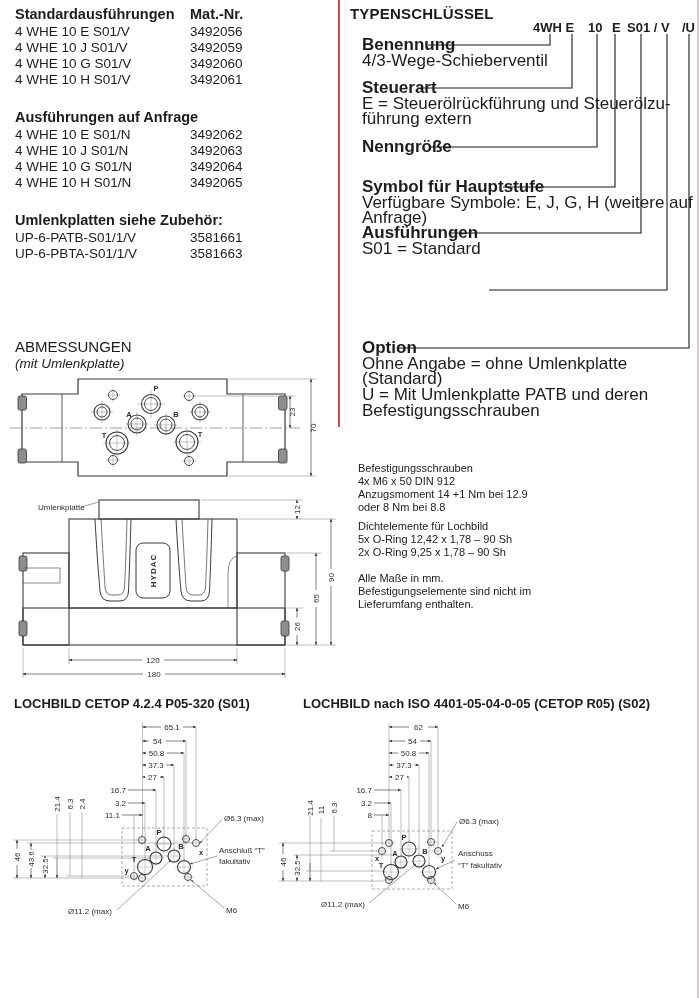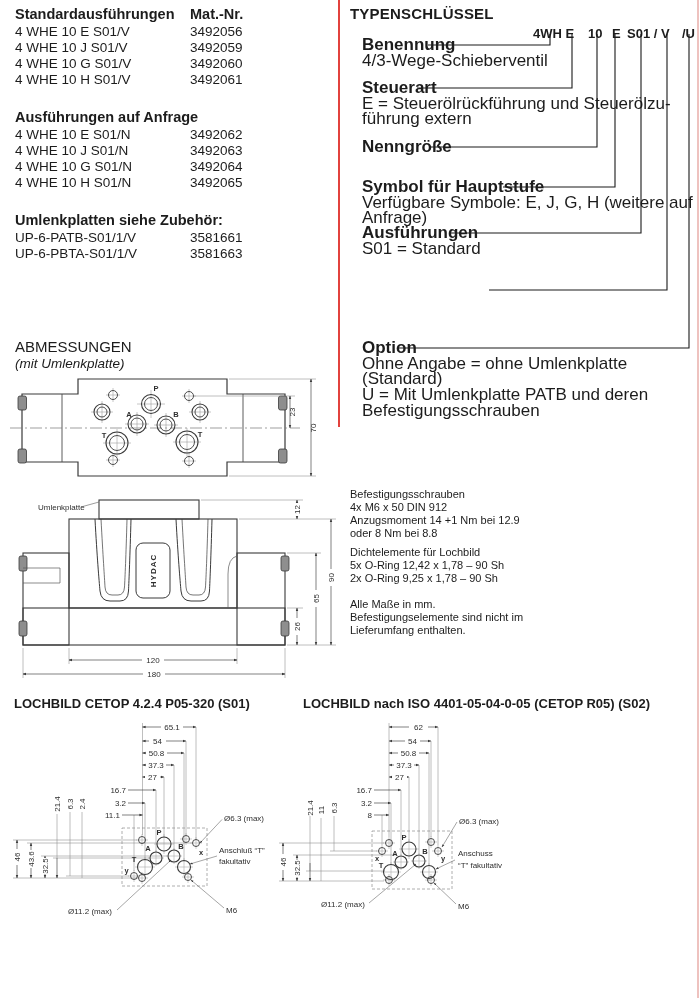--- a/index.html
+++ b/index.html
@@ -5,29 +5,29 @@
   html,body{margin:0;padding:0;background:#fff;}
   .page{position:relative;width:700px;height:998px;background:#fff;overflow:hidden;
         font-family:"Liberation Sans","DejaVu Sans",sans-serif;color:#1c1c1c;}
   
   .tbl{position:absolute;left:15px;width:310px;font-size:13.5px;line-height:16.2px;}
   .trow{height:16.2px;white-space:nowrap;}
   .thead{font-weight:bold;font-size:14.5px;margin-bottom:1.5px;}
   .c1{display:inline-block;width:175px;}
   
   .ts-title{position:absolute;left:350px;top:5px;font-size:15px;font-weight:bold;letter-spacing:.2px;}
-  .code{position:absolute;top:20px;font-size:13px;font-weight:bold;white-space:nowrap;margin-top:6px;}
+  .code{position:absolute;top:20px;font-size:13px;font-weight:bold;white-space:nowrap;}
   .ts{position:absolute;left:362px;width:348px;font-size:17px;line-height:15.7px;}
   .tsh{font-weight:bold;}
   
   .h1{position:absolute;font-size:15px;font-weight:normal;}
   .h2{position:absolute;font-size:13.5px;font-style:italic;}
   .lb-title{position:absolute;font-size:13px;font-weight:bold;white-space:nowrap;}
   
-  .note{position:absolute;left:350px;font-size:11px;line-height:12.9px;white-space:nowrap;margin-top:26px;}
+  .note{position:absolute;left:358px;font-size:11px;line-height:12.9px;white-space:nowrap;}
   
   .rule-red{position:absolute;width:1.5px;background:#e2423d;}
   .rule-pink{position:absolute;width:1.5px;background:#eec2bf;}
   svg{position:absolute;overflow:visible;}
   svg text{font-family:"Liberation Sans","DejaVu Sans",sans-serif;fill:#2e2e2e;}
   .dimtxt{font-size:8px;}
   .porttxt{font-size:7.5px;font-weight:bold;}
   .anntxt{font-size:8px;}
 </style>
 </head>

